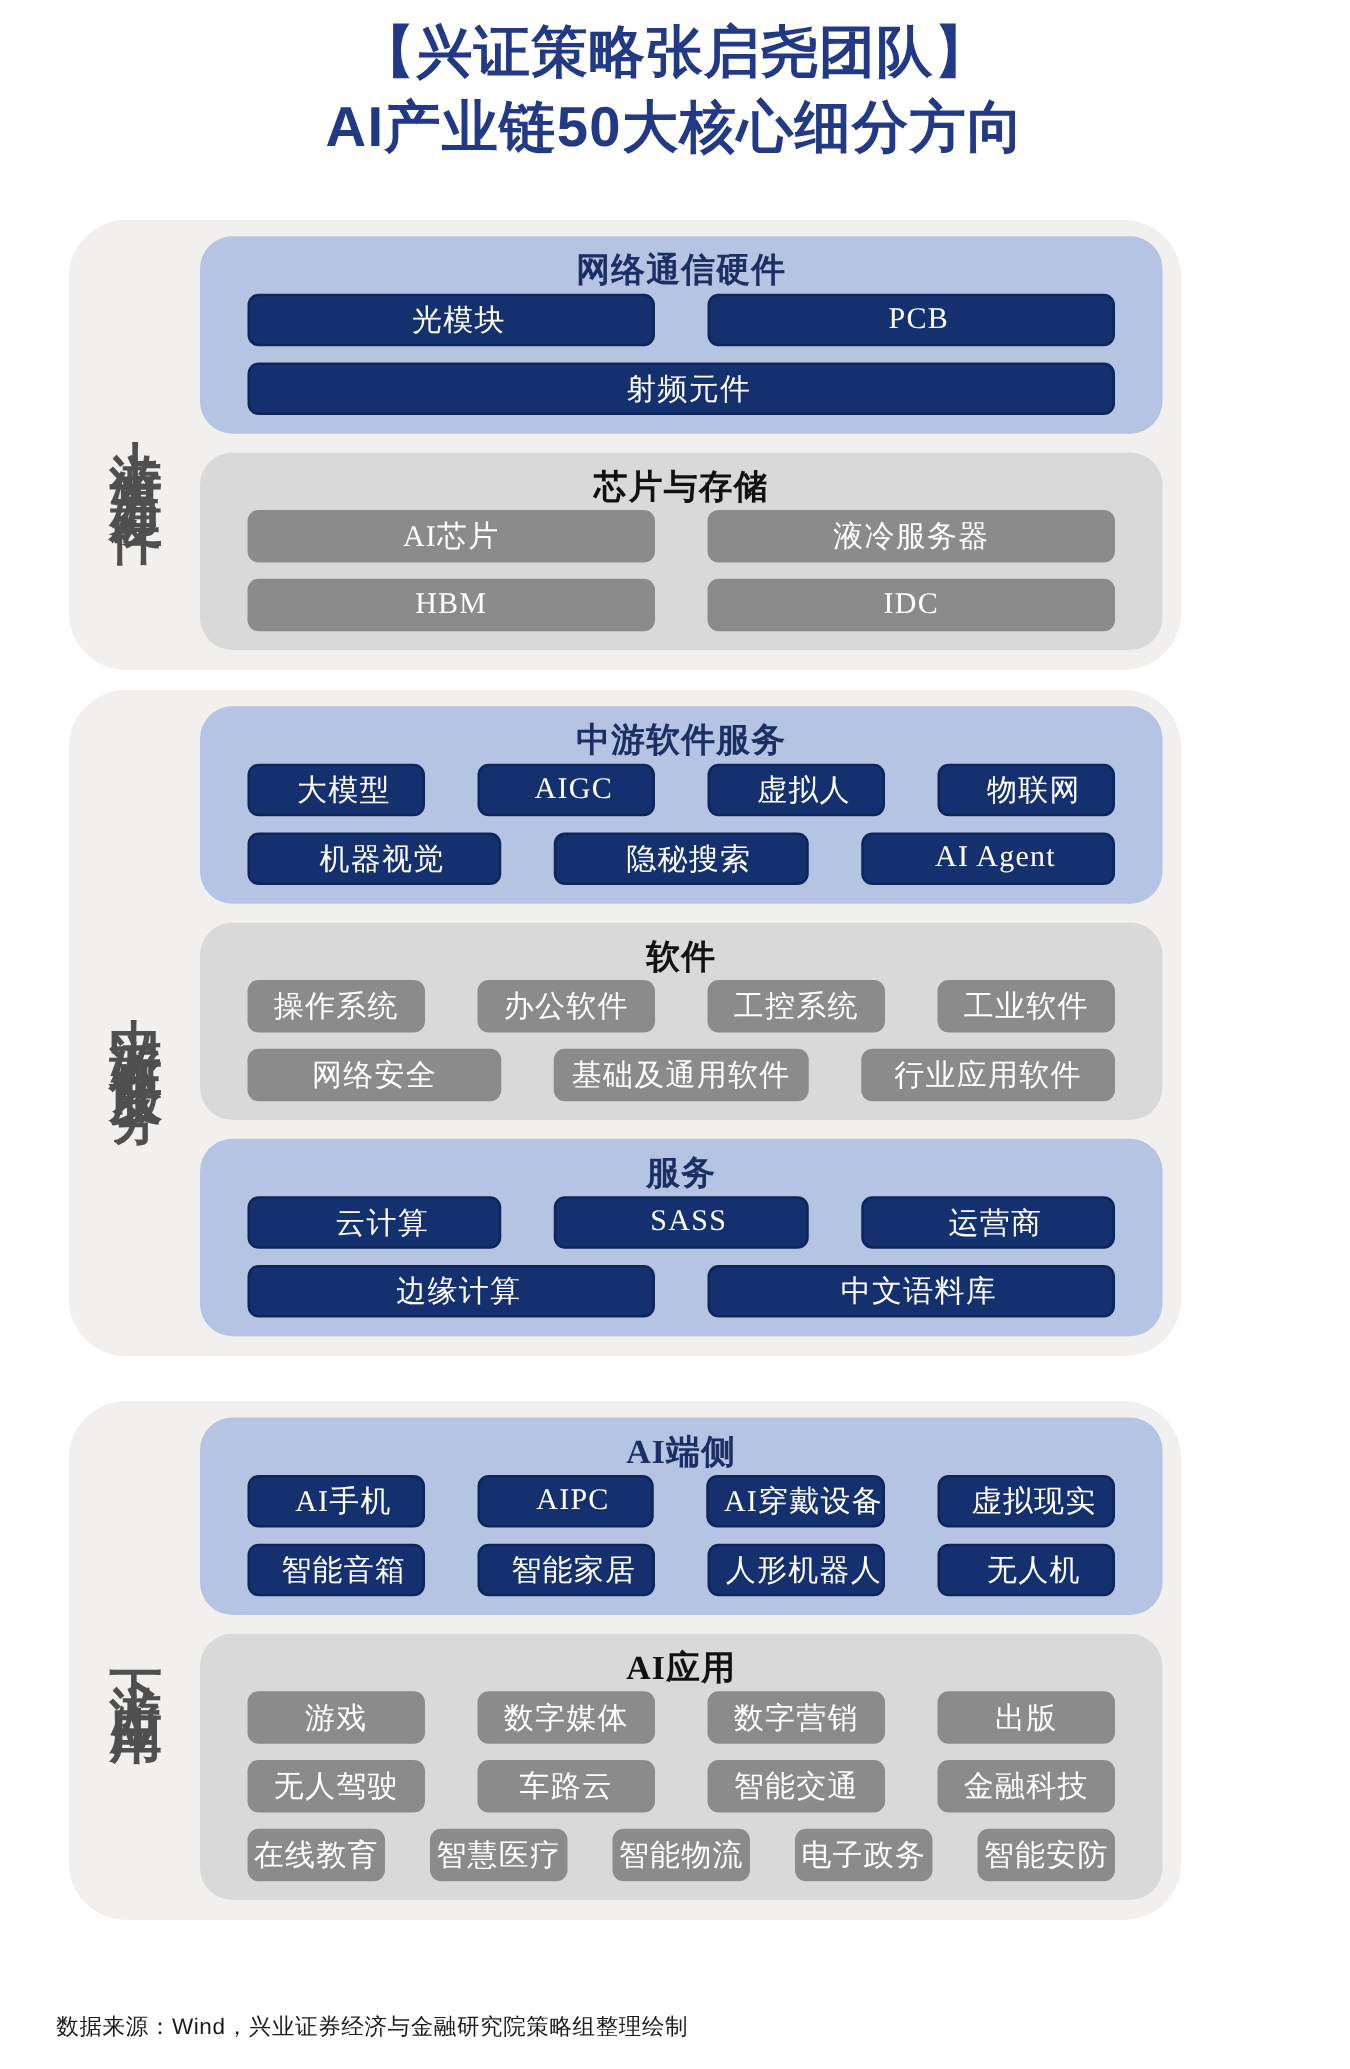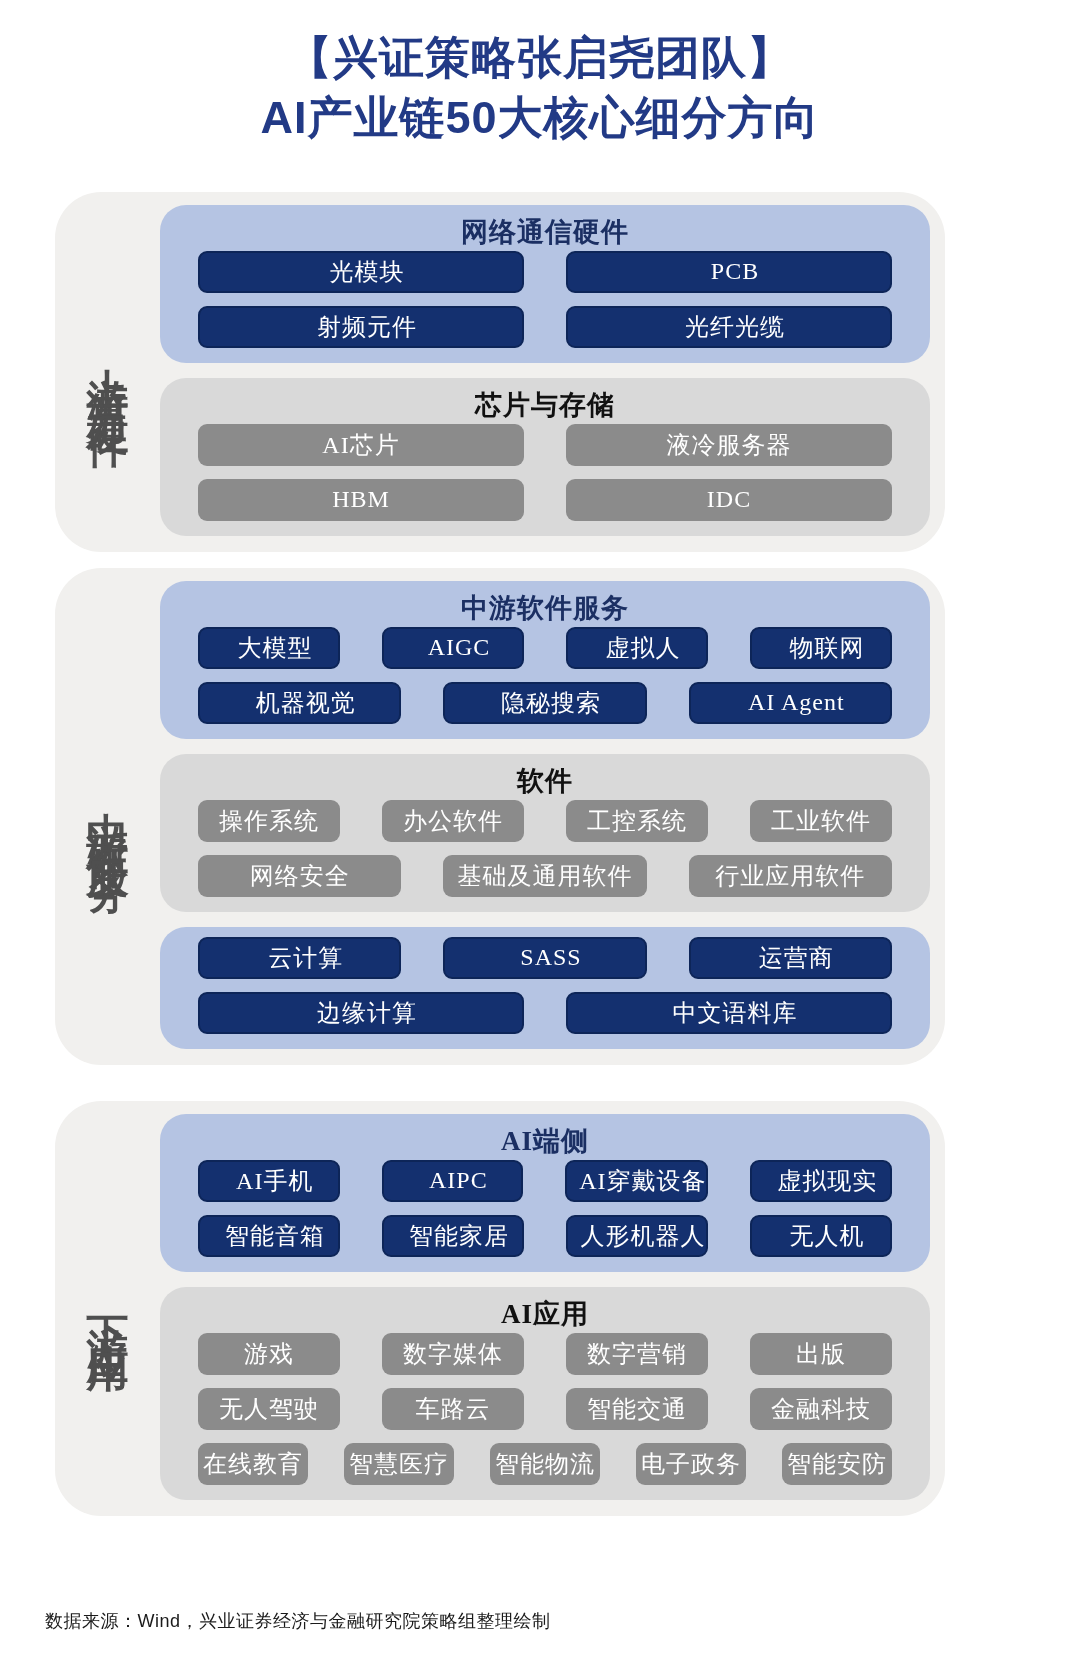--- a/index.html
+++ b/index.html
@@ -2,21 +2,21 @@
 <html style="--title-color: #223a86; --navy-text: #1b2f63; --navy-btn: #14306f; --navy-border: #0d2558; --blue-block: #b5c4e3; --gray-block: #d9d9d9; --gray-btn: #8b8b8b; --section-bg: #f1f0ee; --label-color: #4f4f4f;"><head>
 <meta charset="utf-8">
 <style>
   html,body{margin:0;padding:0;}
   body{
     width:1080px;height:1655px;background:#ffffff;position:relative;
     font-family:"Liberation Serif","DejaVu Serif",serif;
     -webkit-font-smoothing:antialiased;
   }
   .title{
-    margin:0;padding-top:28px;text-align:center;
+    margin:0;padding-top:12px;text-align:center;
     font-family:"Liberation Sans","DejaVu Sans",sans-serif;
     font-weight:900;color:var(--title-color);
     font-size:45px;line-height:1.33;letter-spacing:1px;
   }
   .title span{display:block;}
   #sections{display:block;}
   .chain-section{
     margin-left:55px;width:890px;box-sizing:border-box;
     background:var(--section-bg);border-radius:46px;
     display:flex;padding:13px 0 16px 0;
@@ -78,21 +78,20 @@
       </div>
       <div class="blocks">
         <div class="block blue">
           <div class="block-title">网络通信硬件</div>
           <div class="row">
             <div class="btn navy">光模块</div>
             <div class="btn navy">PCB</div>
           </div>
           <div class="row">
             <div class="btn navy">射频元件</div>
-            <div class="btn navy">光纤光缆</div>
           </div>
         </div>
         <div class="block gray">
           <div class="block-title">芯片与存储</div>
           <div class="row">
             <div class="btn gray">AI芯片</div>
             <div class="btn gray">液冷服务器</div>
           </div>
           <div class="row">
             <div class="btn gray">HBM</div>
@@ -128,20 +127,21 @@
             <div class="btn gray">工控系统</div>
             <div class="btn gray">工业软件</div>
           </div>
           <div class="row">
             <div class="btn gray">网络安全</div>
             <div class="btn gray">基础及通用软件</div>
             <div class="btn gray">行业应用软件</div>
           </div>
         </div>
         <div class="block blue">
+          <div class="block-title">服务</div>
           <div class="row">
             <div class="btn navy">云计算</div>
             <div class="btn navy">SASS</div>
             <div class="btn navy">运营商</div>
           </div>
           <div class="row">
             <div class="btn navy">边缘计算</div>
             <div class="btn navy">中文语料库</div>
           </div>
         </div>

